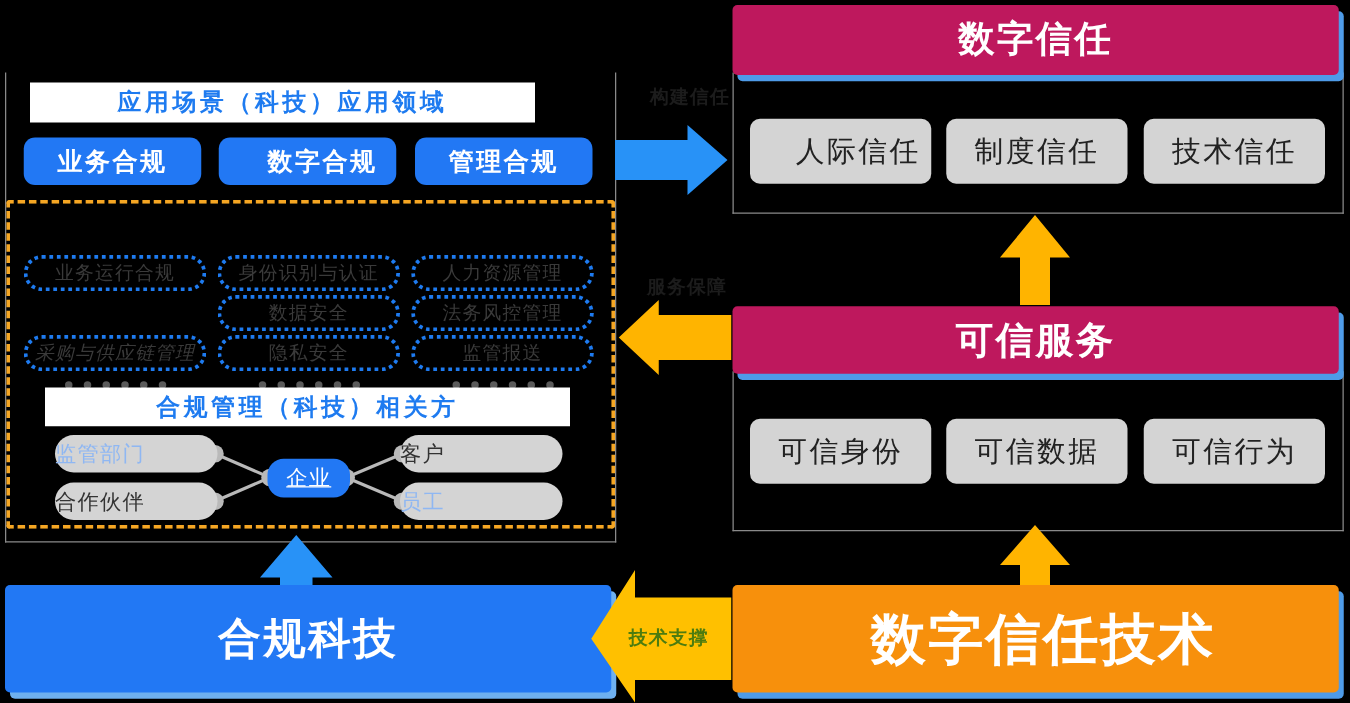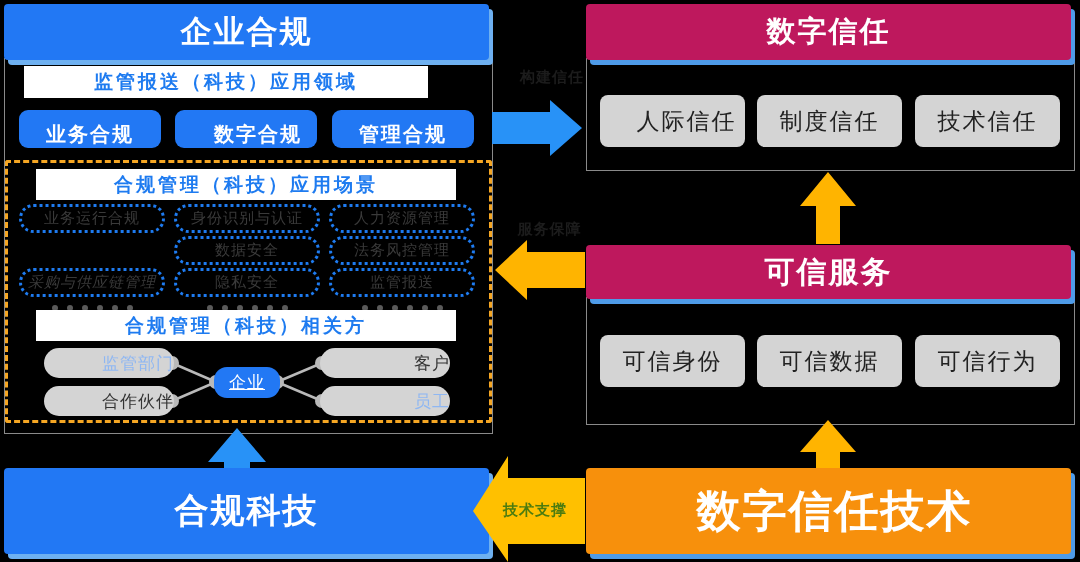--- a/index.html
+++ b/index.html
@@ -26,21 +26,21 @@
   
   .whitehdr{
     background:#FFFFFF;color:#1E7BF0;font-weight:bold;
     display:flex;align-items:center;justify-content:center;
     letter-spacing:3px;
   }
 
   
   .chip-blue{
     background:#2278F4;color:#fff;font-weight:bold;border-radius:9px;
-    display:flex;align-items:flex-end;justify-content:center;letter-spacing:2px;
+    display:flex;align-items:center;justify-content:center;letter-spacing:2px;
     font-size:20px;
   }
 
   
   .pill-dotted{
     border:3px dotted #1E7BF0;border-radius:22px;
     color:#3A3A3A;font-size:15px;letter-spacing:1px;
     display:flex;align-items:center;justify-content:center;
     background:transparent;
   }
@@ -50,21 +50,21 @@
   .dots-row i{width:6px;height:6px;border-radius:50%;background:#5A5A5A;display:block;}
 
   
   .chip-gray{
     background:#D4D4D4;color:#222;border-radius:8px;
     display:flex;align-items:center;justify-content:center;
     font-size:23px;letter-spacing:2px;
   }
   .node-gray{
     background:#D4D4D4;border-radius:15px;
-    display:flex;align-items:center;justify-content:flex-end;
+    display:flex;align-items:center;justify-content:flex-start;
     font-size:17px;letter-spacing:1px;color:#333;
   }
   .node-gray.muted{color:#8FB7F2;}
   .node-blue{
     background:#2278F4;border-radius:13px;color:#fff;
     display:flex;align-items:center;justify-content:center;
     font-size:17px;letter-spacing:1px;
   }
   .node-blue span{ text-decoration:underline; }
 
@@ -86,43 +86,37 @@
   svg{display:block;overflow:visible;}
   .svg-layer{position:absolute;inset:0;pointer-events:none;}
 </style>
 </head>
 <body>
 
 <div class="stage">
 
   <div class="abs panel-outline" style="left:4px;top:58px;width:489px;height:376px;"></div>
 
-  <div class="abs bar bar-blue" style="left:4px;top:4px;width:485px;height:56px;font-size:31px;">
-    <span>企业合规</span>
-  </div>
 
   <div class="abs whitehdr" style="left:24px;top:66px;width:404px;height:32px;font-size:19px;">
-    <span>监管报送（科技）应用领域</span>
+    <span>应用场景（科技）应用领域</span>
   </div>
 
   <div class="abs chip-blue" style="left:19px;top:110px;width:142px;height:38px;">
     <span>业务合规</span>
   </div>
   <div class="abs chip-blue" style="left:175px;top:110px;width:142px;height:38px;padding-left:24px;">
     <span>数字合规</span>
   </div>
   <div class="abs chip-blue" style="left:332px;top:110px;width:142px;height:38px;">
     <span>管理合规</span>
   </div>
 
   <div class="abs dashed-group" style="left:5px;top:160px;width:487px;height:263px;"></div>
 
-  <div class="abs whitehdr" style="left:36px;top:169px;width:420px;height:31px;font-size:19px;">
-    <span>合规管理（科技）应用场景</span>
-  </div>
 
   <div class="abs pill-dotted" style="left:19px;top:204px;width:146px;height:29px;">
     <span>业务运行合规</span>
   </div>
   <div class="abs pill-dotted" style="left:19px;top:268px;width:146px;height:29px;font-style:italic;">
     <span>采购与供应链管理</span>
   </div>
   <div class="abs dots-row" style="left:19px;top:303px;width:146px;height:10px;">
     <i></i>
       <i></i>

